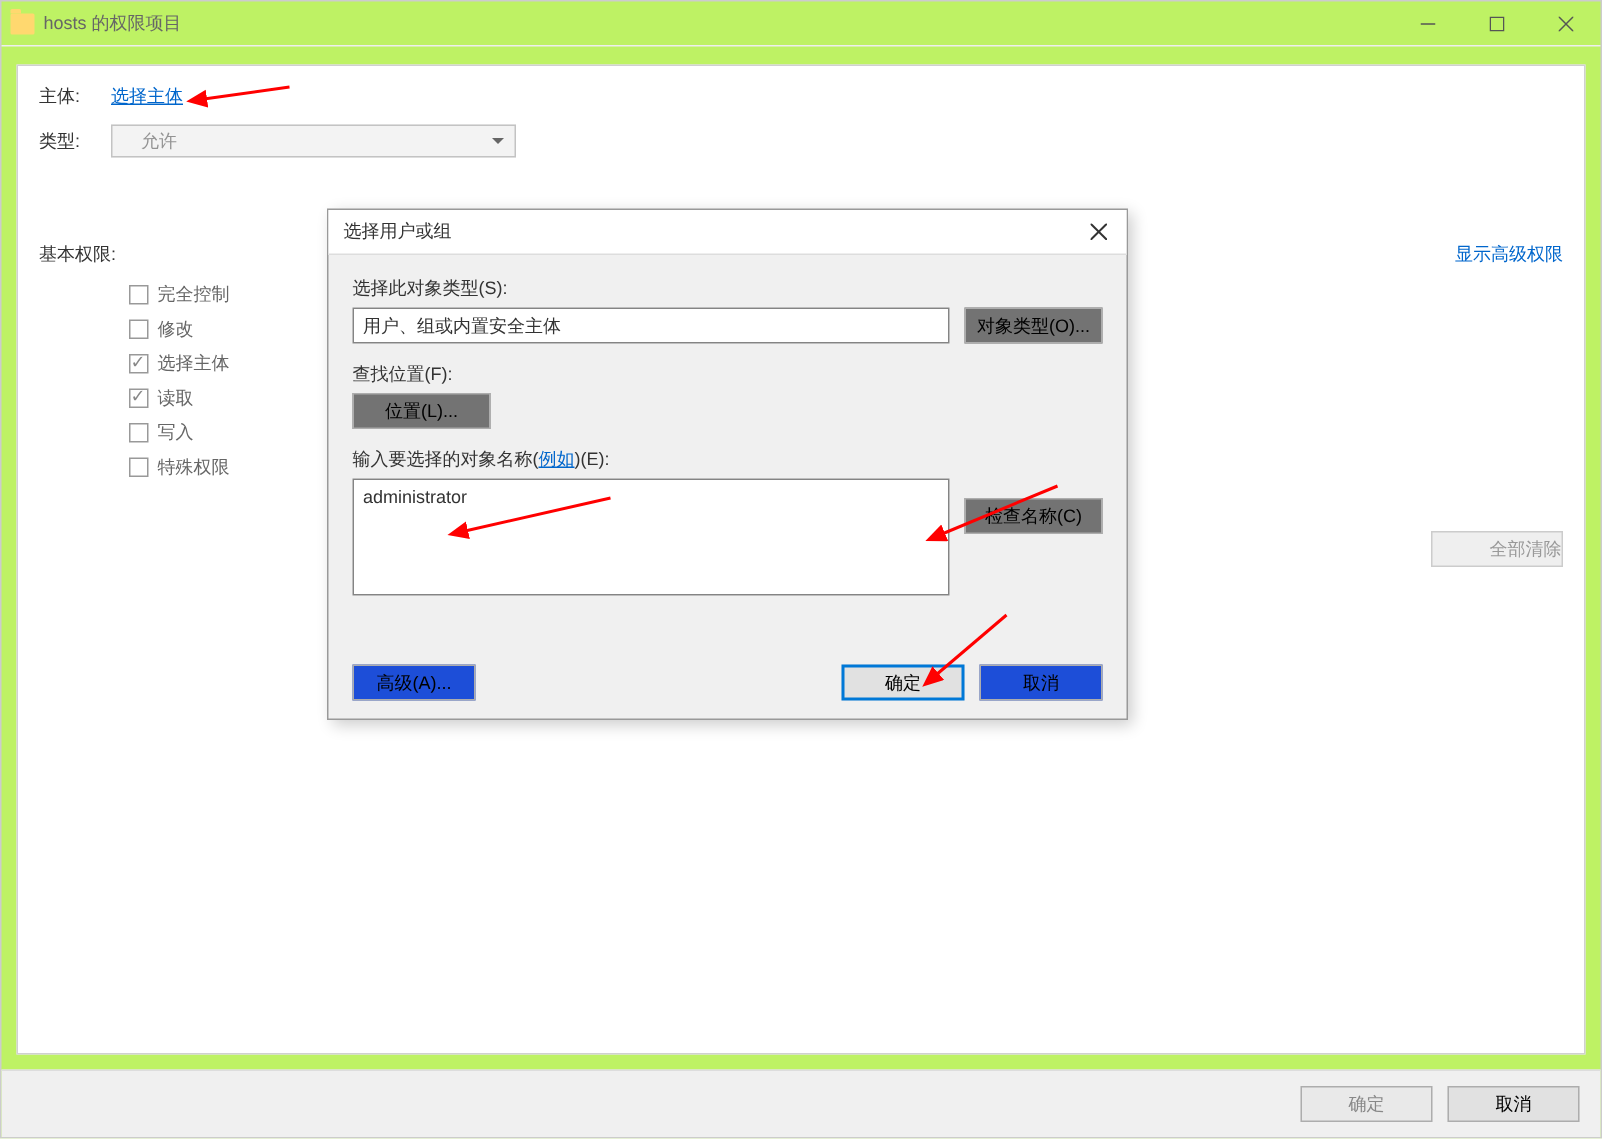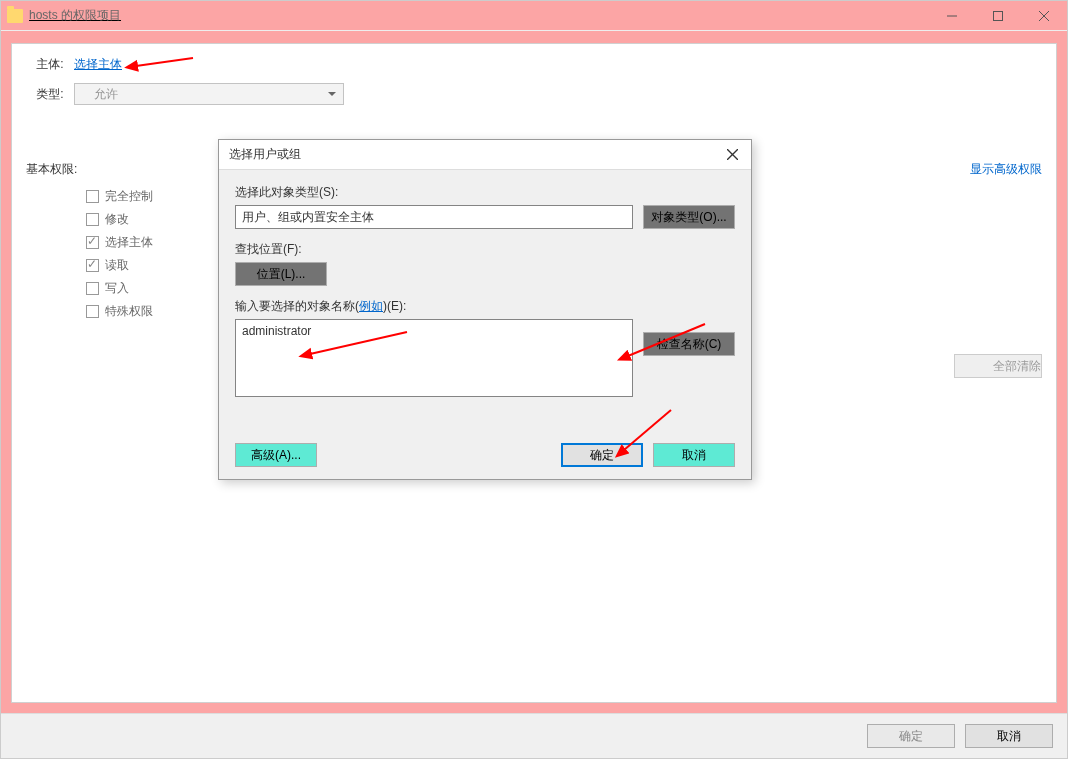--- a/index.html
+++ b/index.html
@@ -1,31 +1,31 @@
 <!DOCTYPE html>
 <html><head>
   <meta charset="utf-8">
   <style>
     * { margin: 0; padding: 0; box-sizing: border-box; font-family: "Microsoft YaHei", "Segoe UI", sans-serif; font-size: 12px; }
     body { background: #fff; width: 1068px; height: 759px; position: relative; overflow: hidden; }
     
     
-    .main-window { position: absolute; top: 0; left: 0; width: 1068px; height: 759px; background: #fca5a5; border: 1px solid #ccc; text-decoration: underline; }
+    .main-window { position: absolute; top: 0; left: 0; width: 1068px; height: 759px; background: #bef264; border: 1px solid #ccc; }
     .titlebar { height: 30px; display: flex; align-items: center; padding-left: 6px; border-bottom: 1px solid #eee; }
     .titlebar-icon { width: 16px; height: 14px; background: #ffd86f; border-radius: 1px; margin-right: 6px; position: relative; }
     .titlebar-icon::before { content: ''; position: absolute; top: -3px; left: 0; width: 7px; height: 3px; background: #ffd86f; border-radius: 1px 1px 0 0; }
     .titlebar-text { color: #666; }
     .win-controls { margin-left: auto; display: flex; }
     .win-btn { width: 46px; height: 30px; display: flex; align-items: center; justify-content: center; color: #555; }
     .win-btn svg { width: 10px; height: 10px; }
     
     .content-panel { position: absolute; top: 42px; left: 10px; right: 10px; height: 660px; border: 1px solid #d0d0d0; background: #fff; padding: 12px 14px; }
     
     .form-row { display: flex; align-items: center; margin-bottom: 10px; }
-    .form-label { width: 48px; color: #333; text-align: center; }
+    .form-label { width: 48px; color: #333; }
     .principal-link { color: #0066cc; text-decoration: underline; cursor: pointer; }
     .type-select { width: 270px; height: 22px; border: 1px solid #aaa; background: #eee; padding: 2px 19px; color: #666; appearance: none; position: relative; }
     .type-select-wrap { position: relative; }
     .type-select-wrap::after { content: ''; position: absolute; right: 8px; top: 9px; border: 4px solid transparent; border-top-color: #666; pointer-events: none; }
     
     .perms-header { display: flex; justify-content: space-between; align-items: center; margin-top: 56px; }
     .perms-title { color: #333; }
     .adv-link { color: #0066cc; cursor: pointer; }
     
     .perms-list { margin-top: 10px; margin-left: 60px; }
@@ -47,21 +47,21 @@
     .dlg-close { width: 26px; height: 20px; display: flex; align-items: center; justify-content: center; cursor: pointer; }
     .dlg-body { padding: 14px 16px; position: relative; }
     .dlg-label { color: #333; margin-bottom: 4px; display: block; }
     .dlg-row { display: flex; gap: 10px; margin-bottom: 12px; align-items: stretch; }
     .dlg-textbox { flex: 1; border: 1px solid #848484; background: #fff; padding: 4px 6px; color: #333; height: 24px; }
     .dlg-textarea { flex: 1; border: 1px solid #848484; background: #fff; padding: 4px 6px; color: #333; height: 78px; resize: none; font-family: inherit; }
     .dlg-btn { width: 92px; height: 24px; border: 1px solid #adadad; background: #737373; cursor: pointer; align-self: flex-start; }
     .dlg-link { color: #0066cc; text-decoration: underline; cursor: pointer; }
     .dlg-footer { position: absolute; bottom: 12px; left: 16px; right: 16px; display: flex; gap: 10px; }
     .dlg-footer .spacer { flex: 1; }
-    .dlg-footer button { width: 82px; height: 24px; border: 1px solid #adadad; background: #5eead4; cursor: pointer; }
+    .dlg-footer button { width: 82px; height: 24px; border: 1px solid #adadad; background: #1d4ed8; cursor: pointer; }
     .dlg-footer .ok-btn { background: #e1e1e1; border: 2px solid #0078d7; }
     
     
     .arrow { position: absolute; pointer-events: none; }
     .arrow svg { overflow: visible; }
   </style>
 </head>
 <body>
 
 <div class="main-window">

